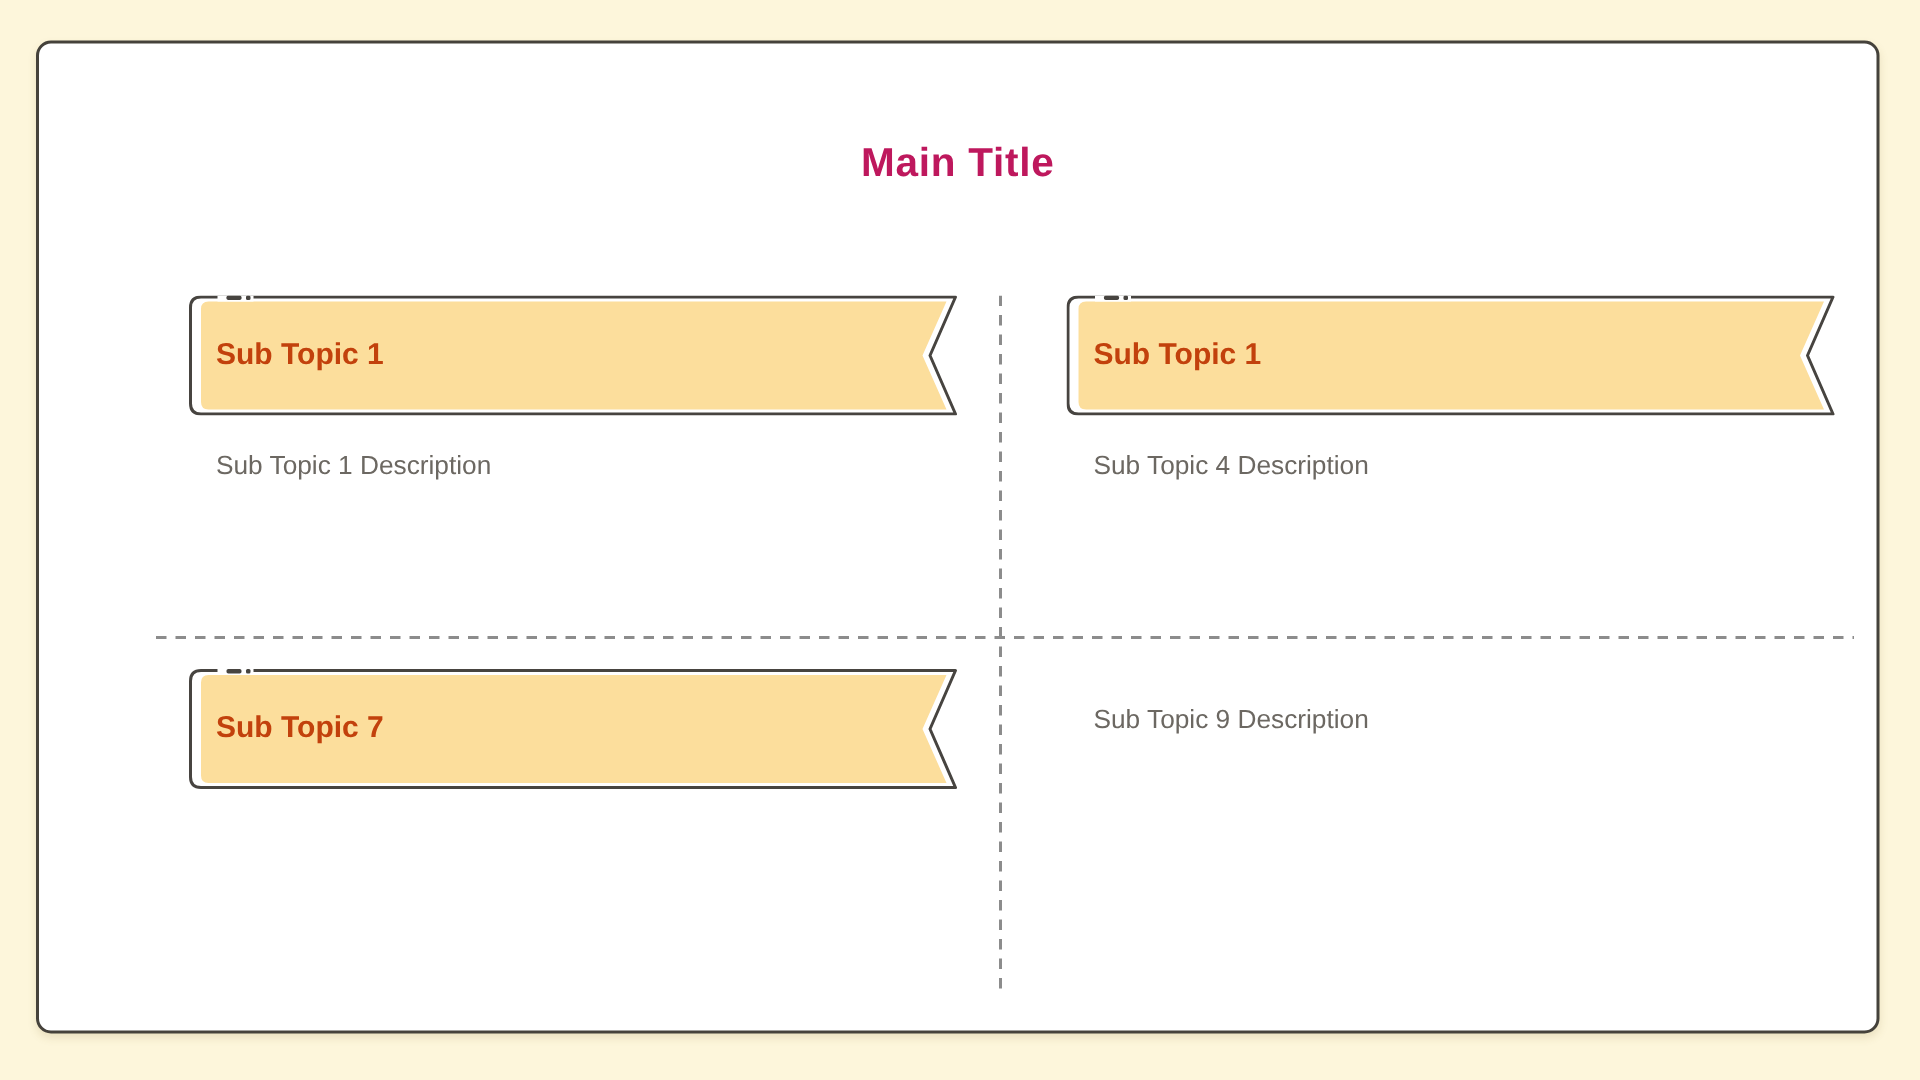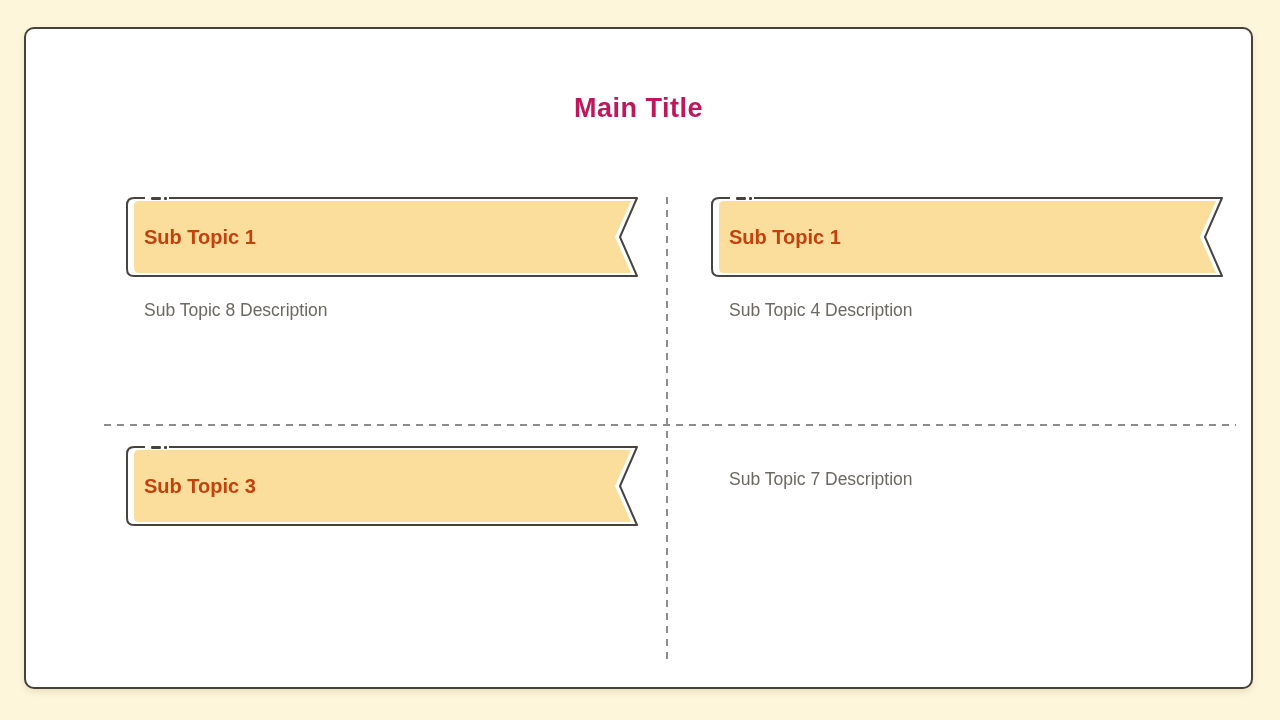--- a/index.html
+++ b/index.html
@@ -86,21 +86,21 @@
       <div class="ribbon">
         <svg class="ribbon-svg" width="513" height="80" viewBox="0 0 513 80">
           <path d="M13,4 L505,4 L489,40 L505,76 L13,76 Q8,76 8,71 L8,9 Q8,4 13,4 Z" fill="#FCDE9C"></path>
           <path d="M8,1 L511,1 L494,40 L511,79 L8,79 Q1,79 1,72 L1,8 Q1,1 8,1 Z" fill="none" stroke="#474440" stroke-width="2" stroke-linejoin="round"></path>
           <rect x="19" y="0" width="24" height="4" fill="#FFFFFF"></rect>
           <rect x="25" y="0" width="10" height="3" rx="1.2" fill="#474440"></rect>
           <rect x="38" y="0" width="3" height="3" rx="1" fill="#474440"></rect>
         </svg>
         <span class="ribbon-label">Sub Topic 1</span>
       </div>
-      <p class="desc">Sub Topic 8 Description</p>
+      <p class="desc">Sub Topic 1 Description</p>
     </div>
 
     <div class="quadrant q2">
       <div class="ribbon">
         <svg class="ribbon-svg" width="513" height="80" viewBox="0 0 513 80">
           <path d="M13,4 L505,4 L489,40 L505,76 L13,76 Q8,76 8,71 L8,9 Q8,4 13,4 Z" fill="#FCDE9C"></path>
           <path d="M8,1 L511,1 L494,40 L511,79 L8,79 Q1,79 1,72 L1,8 Q1,1 8,1 Z" fill="none" stroke="#474440" stroke-width="2" stroke-linejoin="round"></path>
           <rect x="19" y="0" width="24" height="4" fill="#FFFFFF"></rect>
           <rect x="25" y="0" width="10" height="3" rx="1.2" fill="#474440"></rect>
           <rect x="38" y="0" width="3" height="3" rx="1" fill="#474440"></rect>
@@ -112,22 +112,22 @@
 
     <div class="quadrant q3">
       <div class="ribbon">
         <svg class="ribbon-svg" width="513" height="80" viewBox="0 0 513 80">
           <path d="M13,4 L505,4 L489,40 L505,76 L13,76 Q8,76 8,71 L8,9 Q8,4 13,4 Z" fill="#FCDE9C"></path>
           <path d="M8,1 L511,1 L494,40 L511,79 L8,79 Q1,79 1,72 L1,8 Q1,1 8,1 Z" fill="none" stroke="#474440" stroke-width="2" stroke-linejoin="round"></path>
           <rect x="19" y="0" width="24" height="4" fill="#FFFFFF"></rect>
           <rect x="25" y="0" width="10" height="3" rx="1.2" fill="#474440"></rect>
           <rect x="38" y="0" width="3" height="3" rx="1" fill="#474440"></rect>
         </svg>
-        <span class="ribbon-label">Sub Topic 3</span>
+        <span class="ribbon-label">Sub Topic 7</span>
       </div>
     </div>
 
     <div class="quadrant q4">
-      <p class="desc">Sub Topic 7 Description</p>
+      <p class="desc">Sub Topic 9 Description</p>
     </div>
 
   </div>
 </div>
 
 </body></html>

